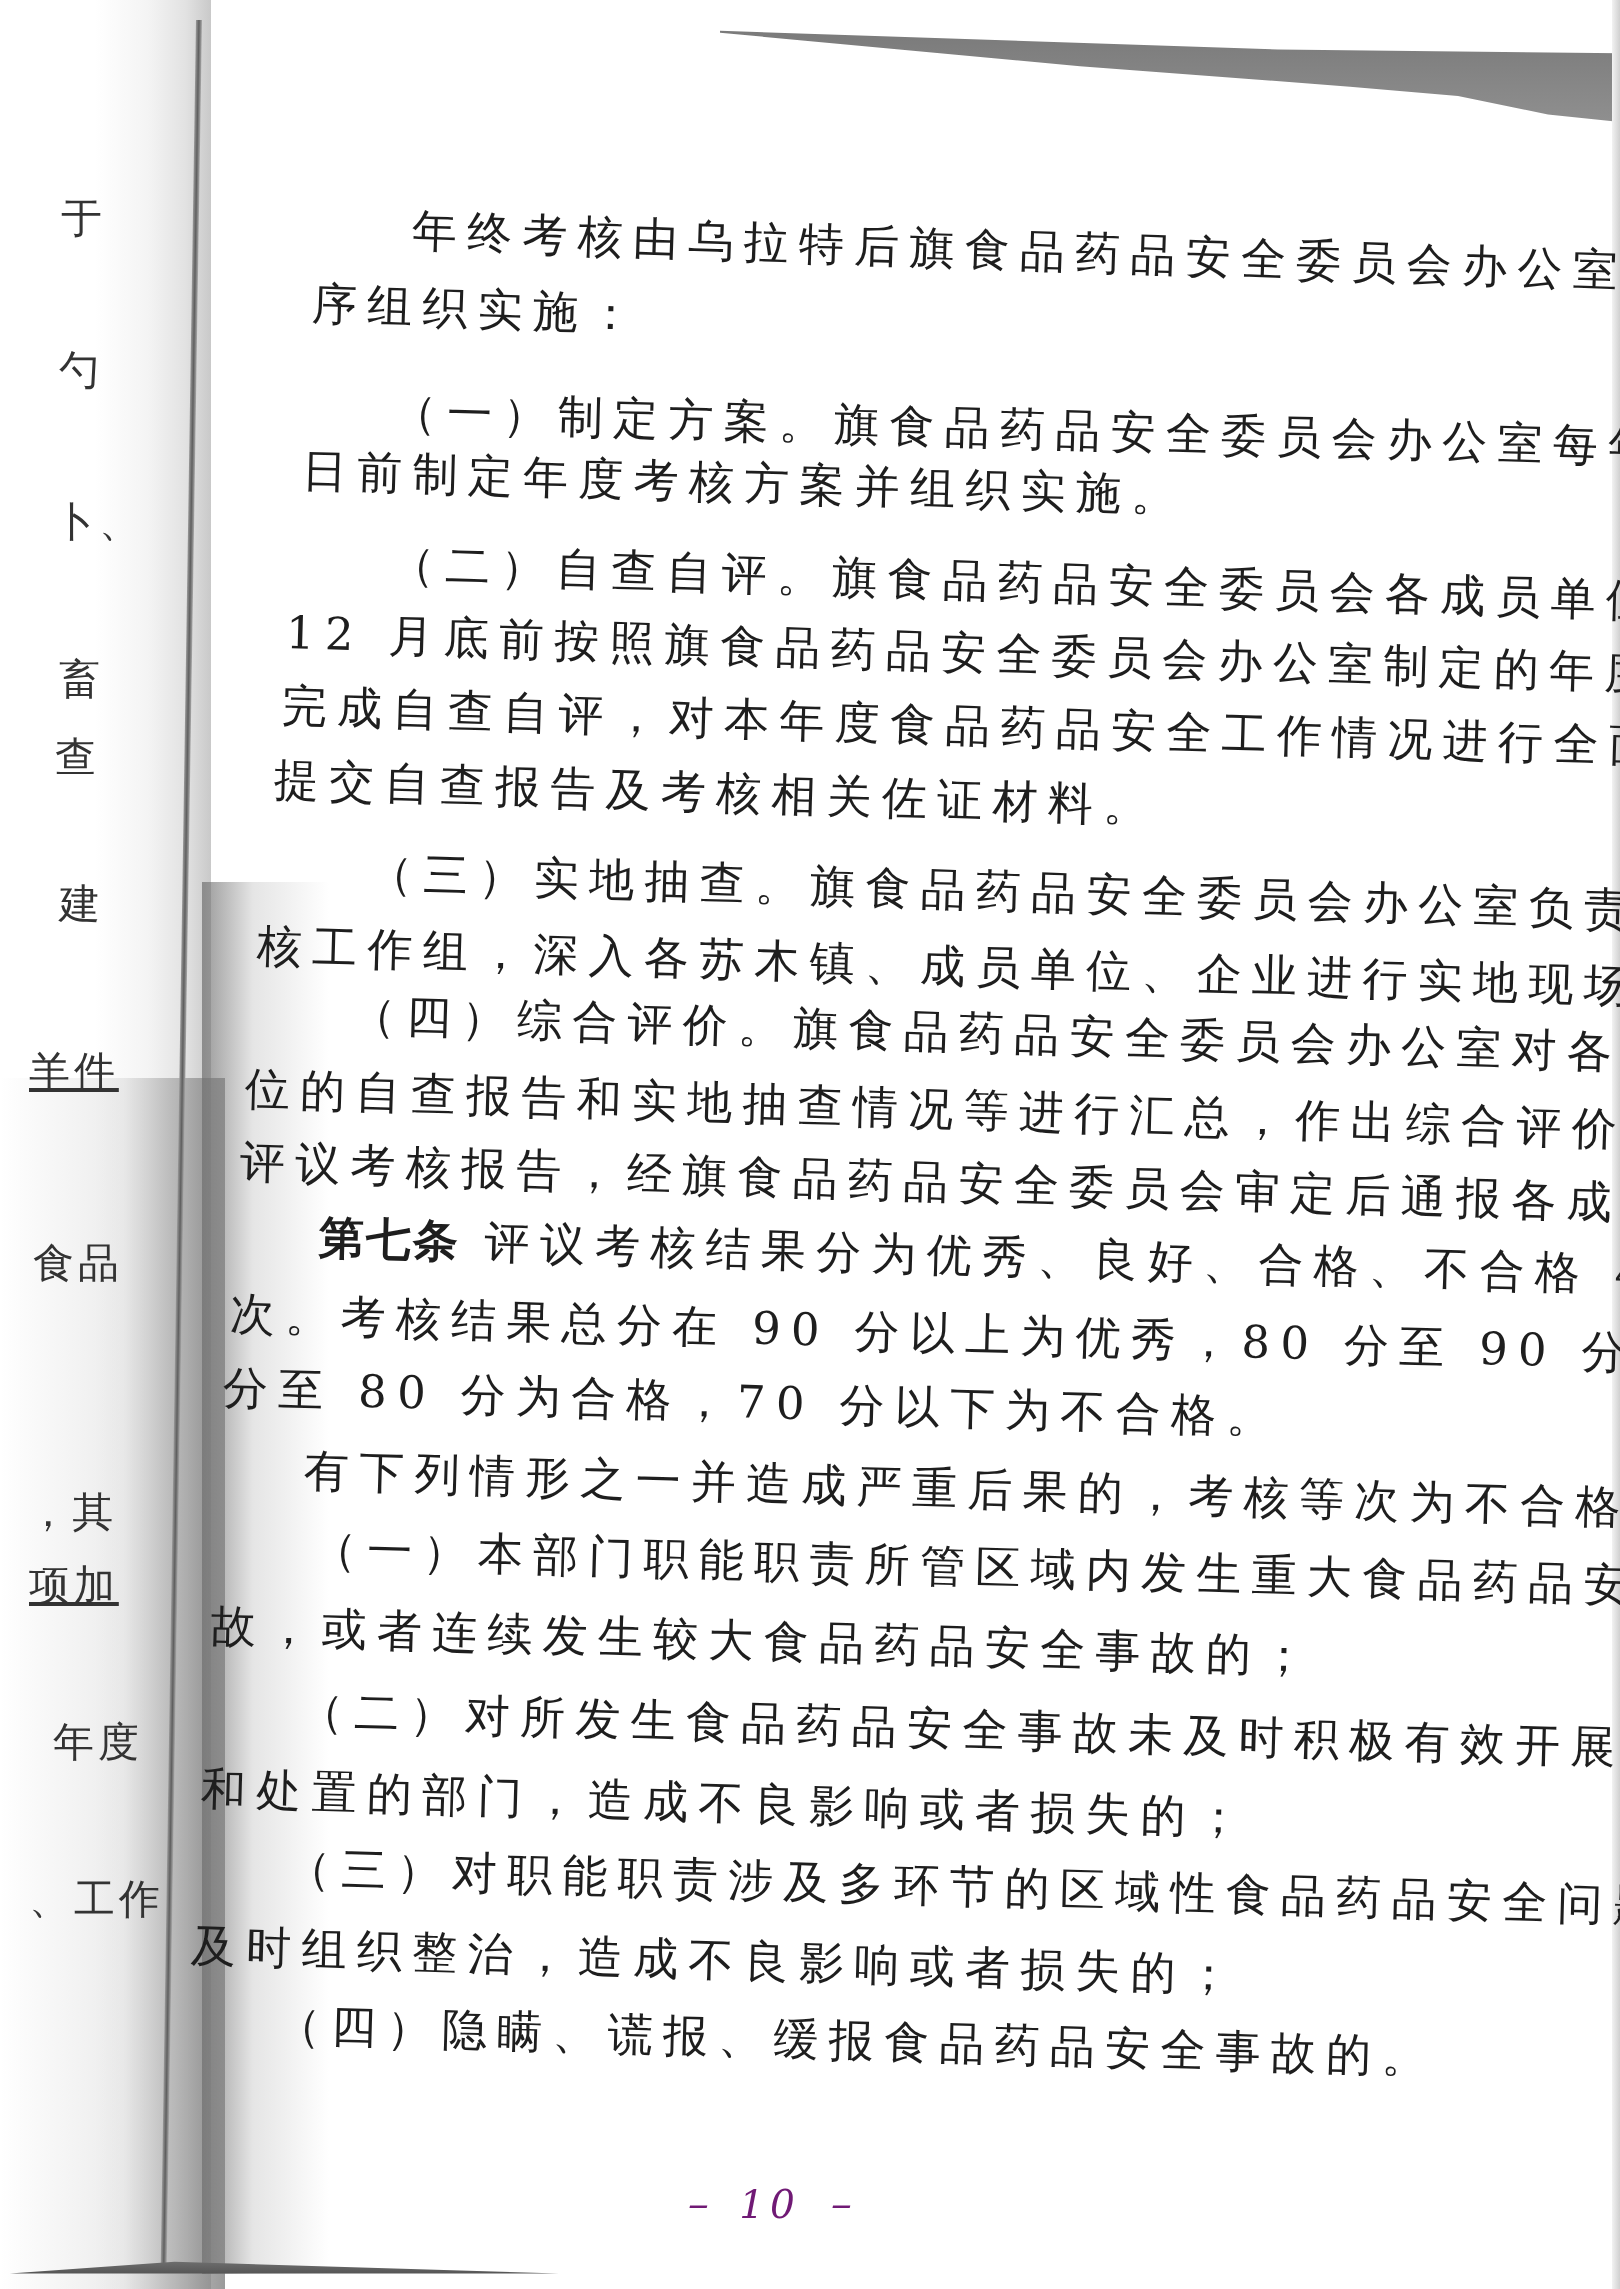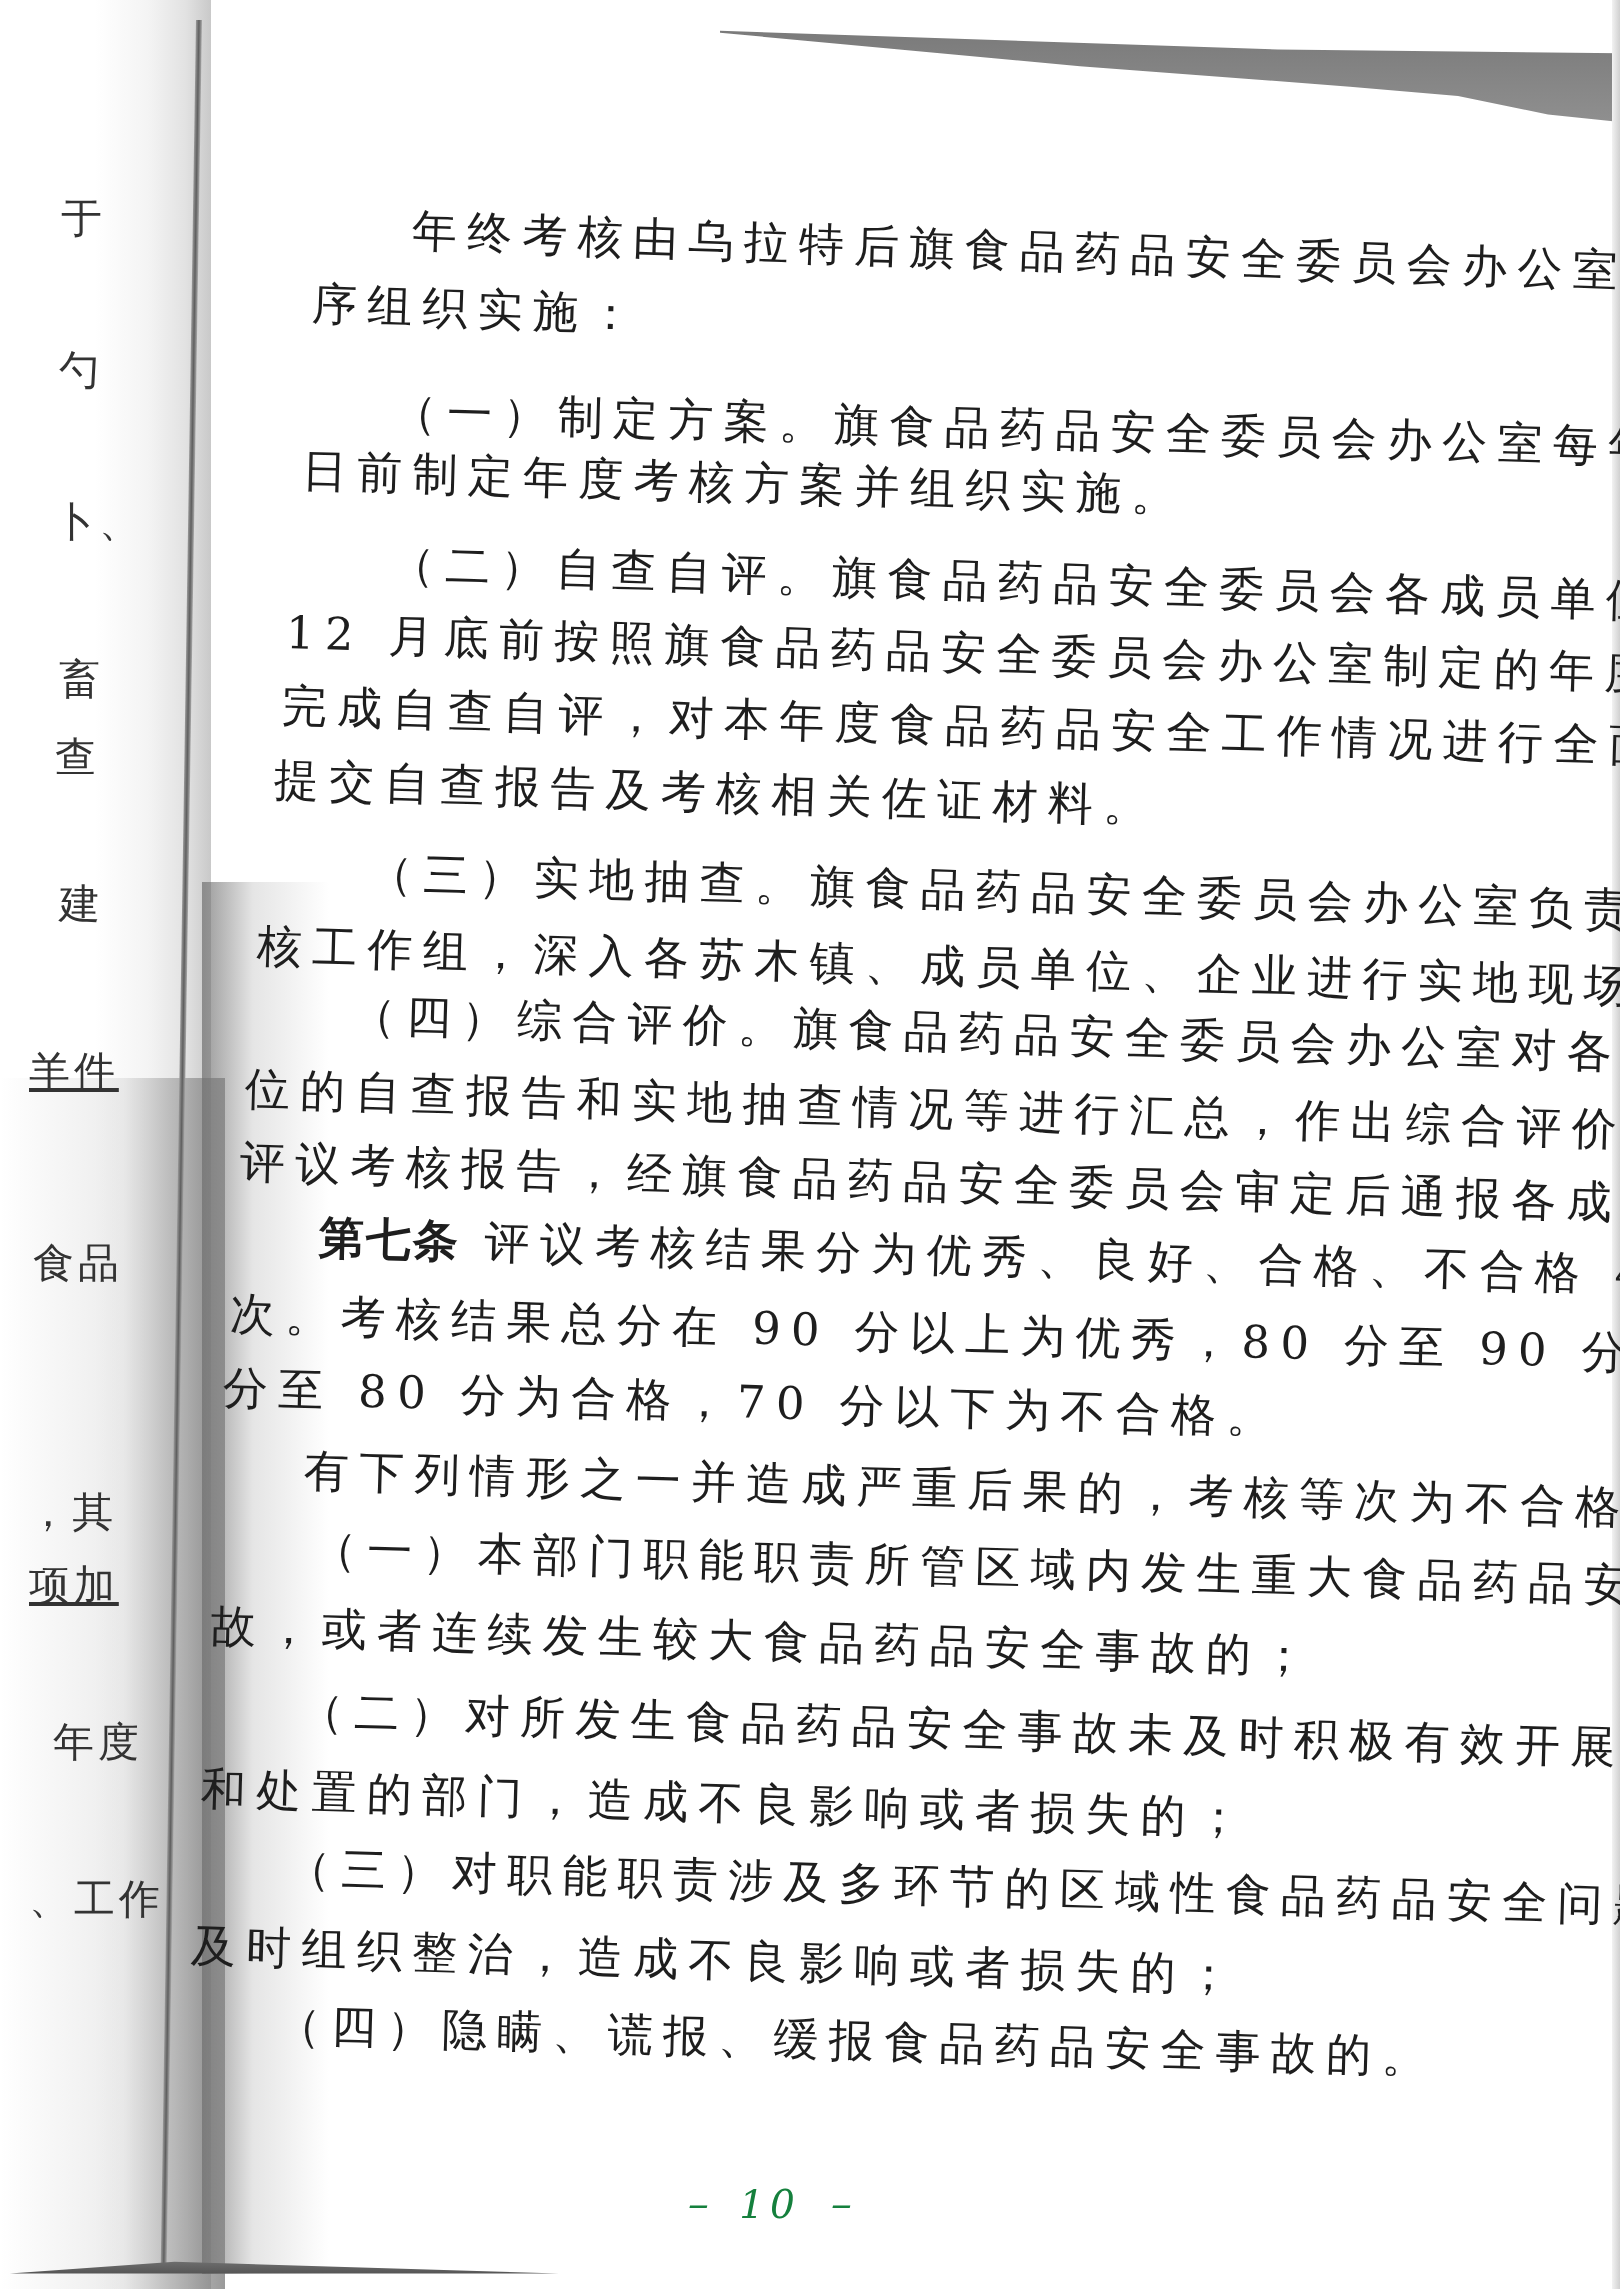--- a/index.html
+++ b/index.html
@@ -50,21 +50,21 @@
   
   .line {
     position: absolute; white-space: nowrap;
     font-size: 45px; letter-spacing: 10.3px;
     color: #1e1e1e;
     transform-origin: left center;
   }
   .line .bold { font-family: "DejaVu Sans", "Liberation Sans", sans-serif; font-weight: bold; letter-spacing: 2px; }
   .page-number {
     position: absolute; left: 676px; top: 2178px;
-    font-size: 39px; color: #15803d; font-style: italic; letter-spacing: 5.9px;
+    font-size: 39px; color: #701a75; font-style: italic; letter-spacing: 5.9px;
   }
 </style>
 </head>
 <body>
 
 <div class="left-page"></div>
 <div class="left-page-lower"></div>
 <div class="gutter-shadow"></div>
 <div class="gutter-line"></div>
 <div class="bottom-fold"></div>

